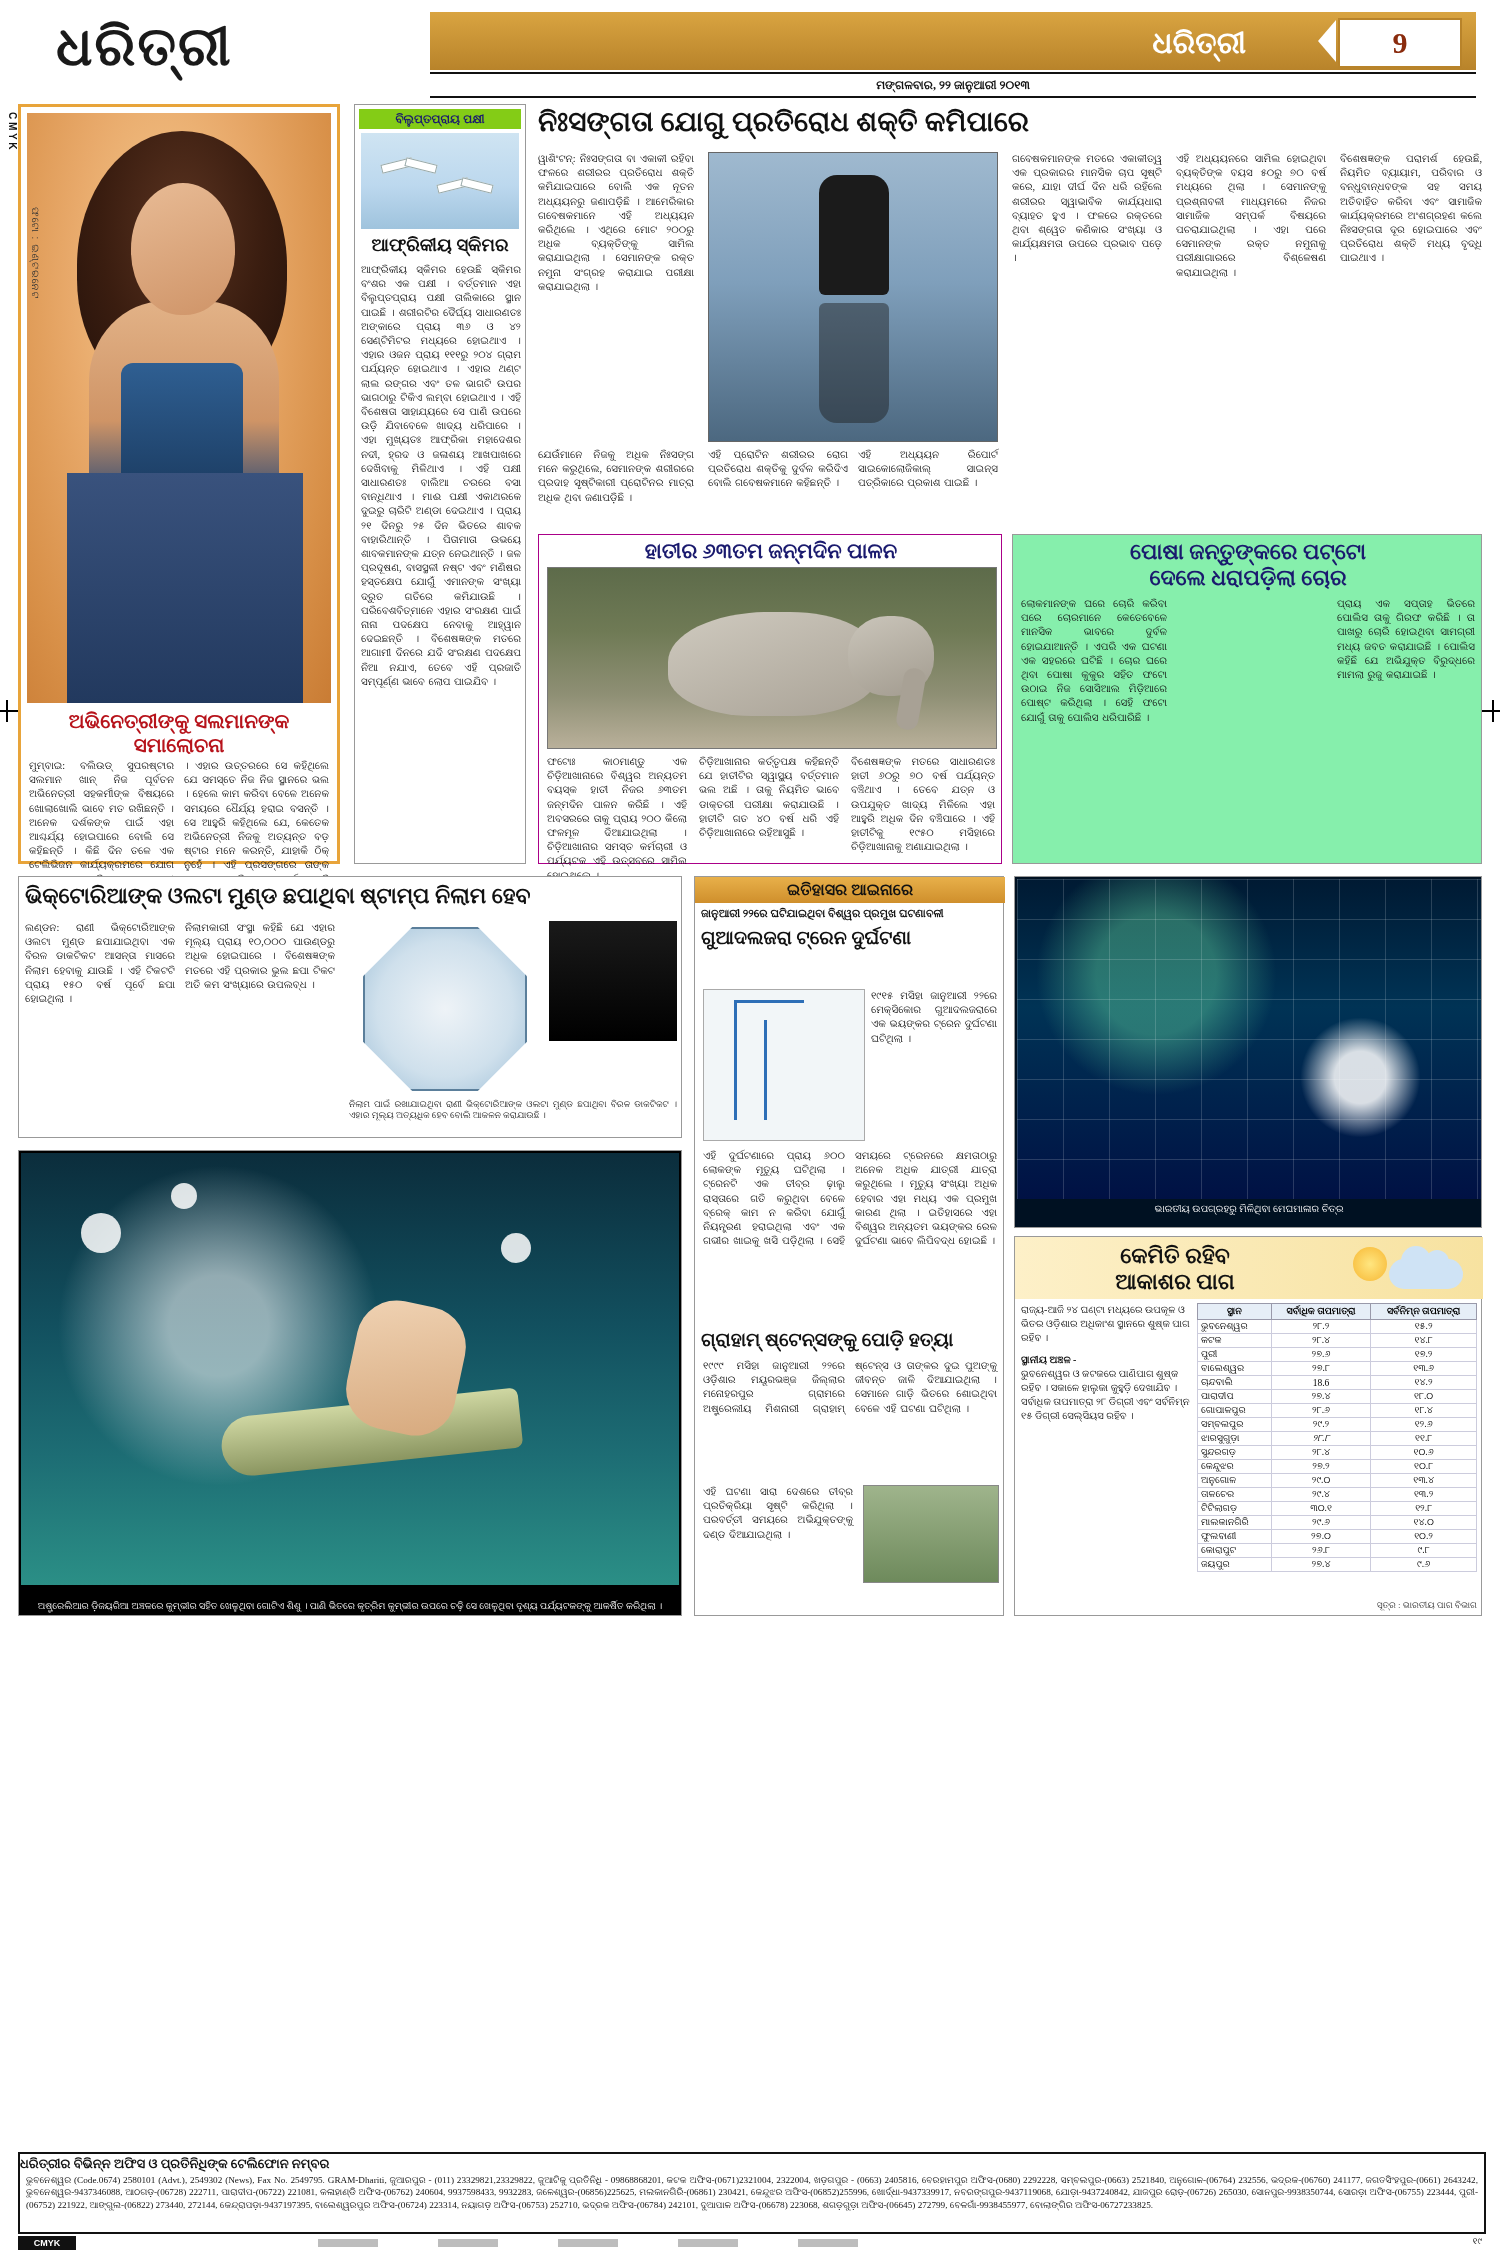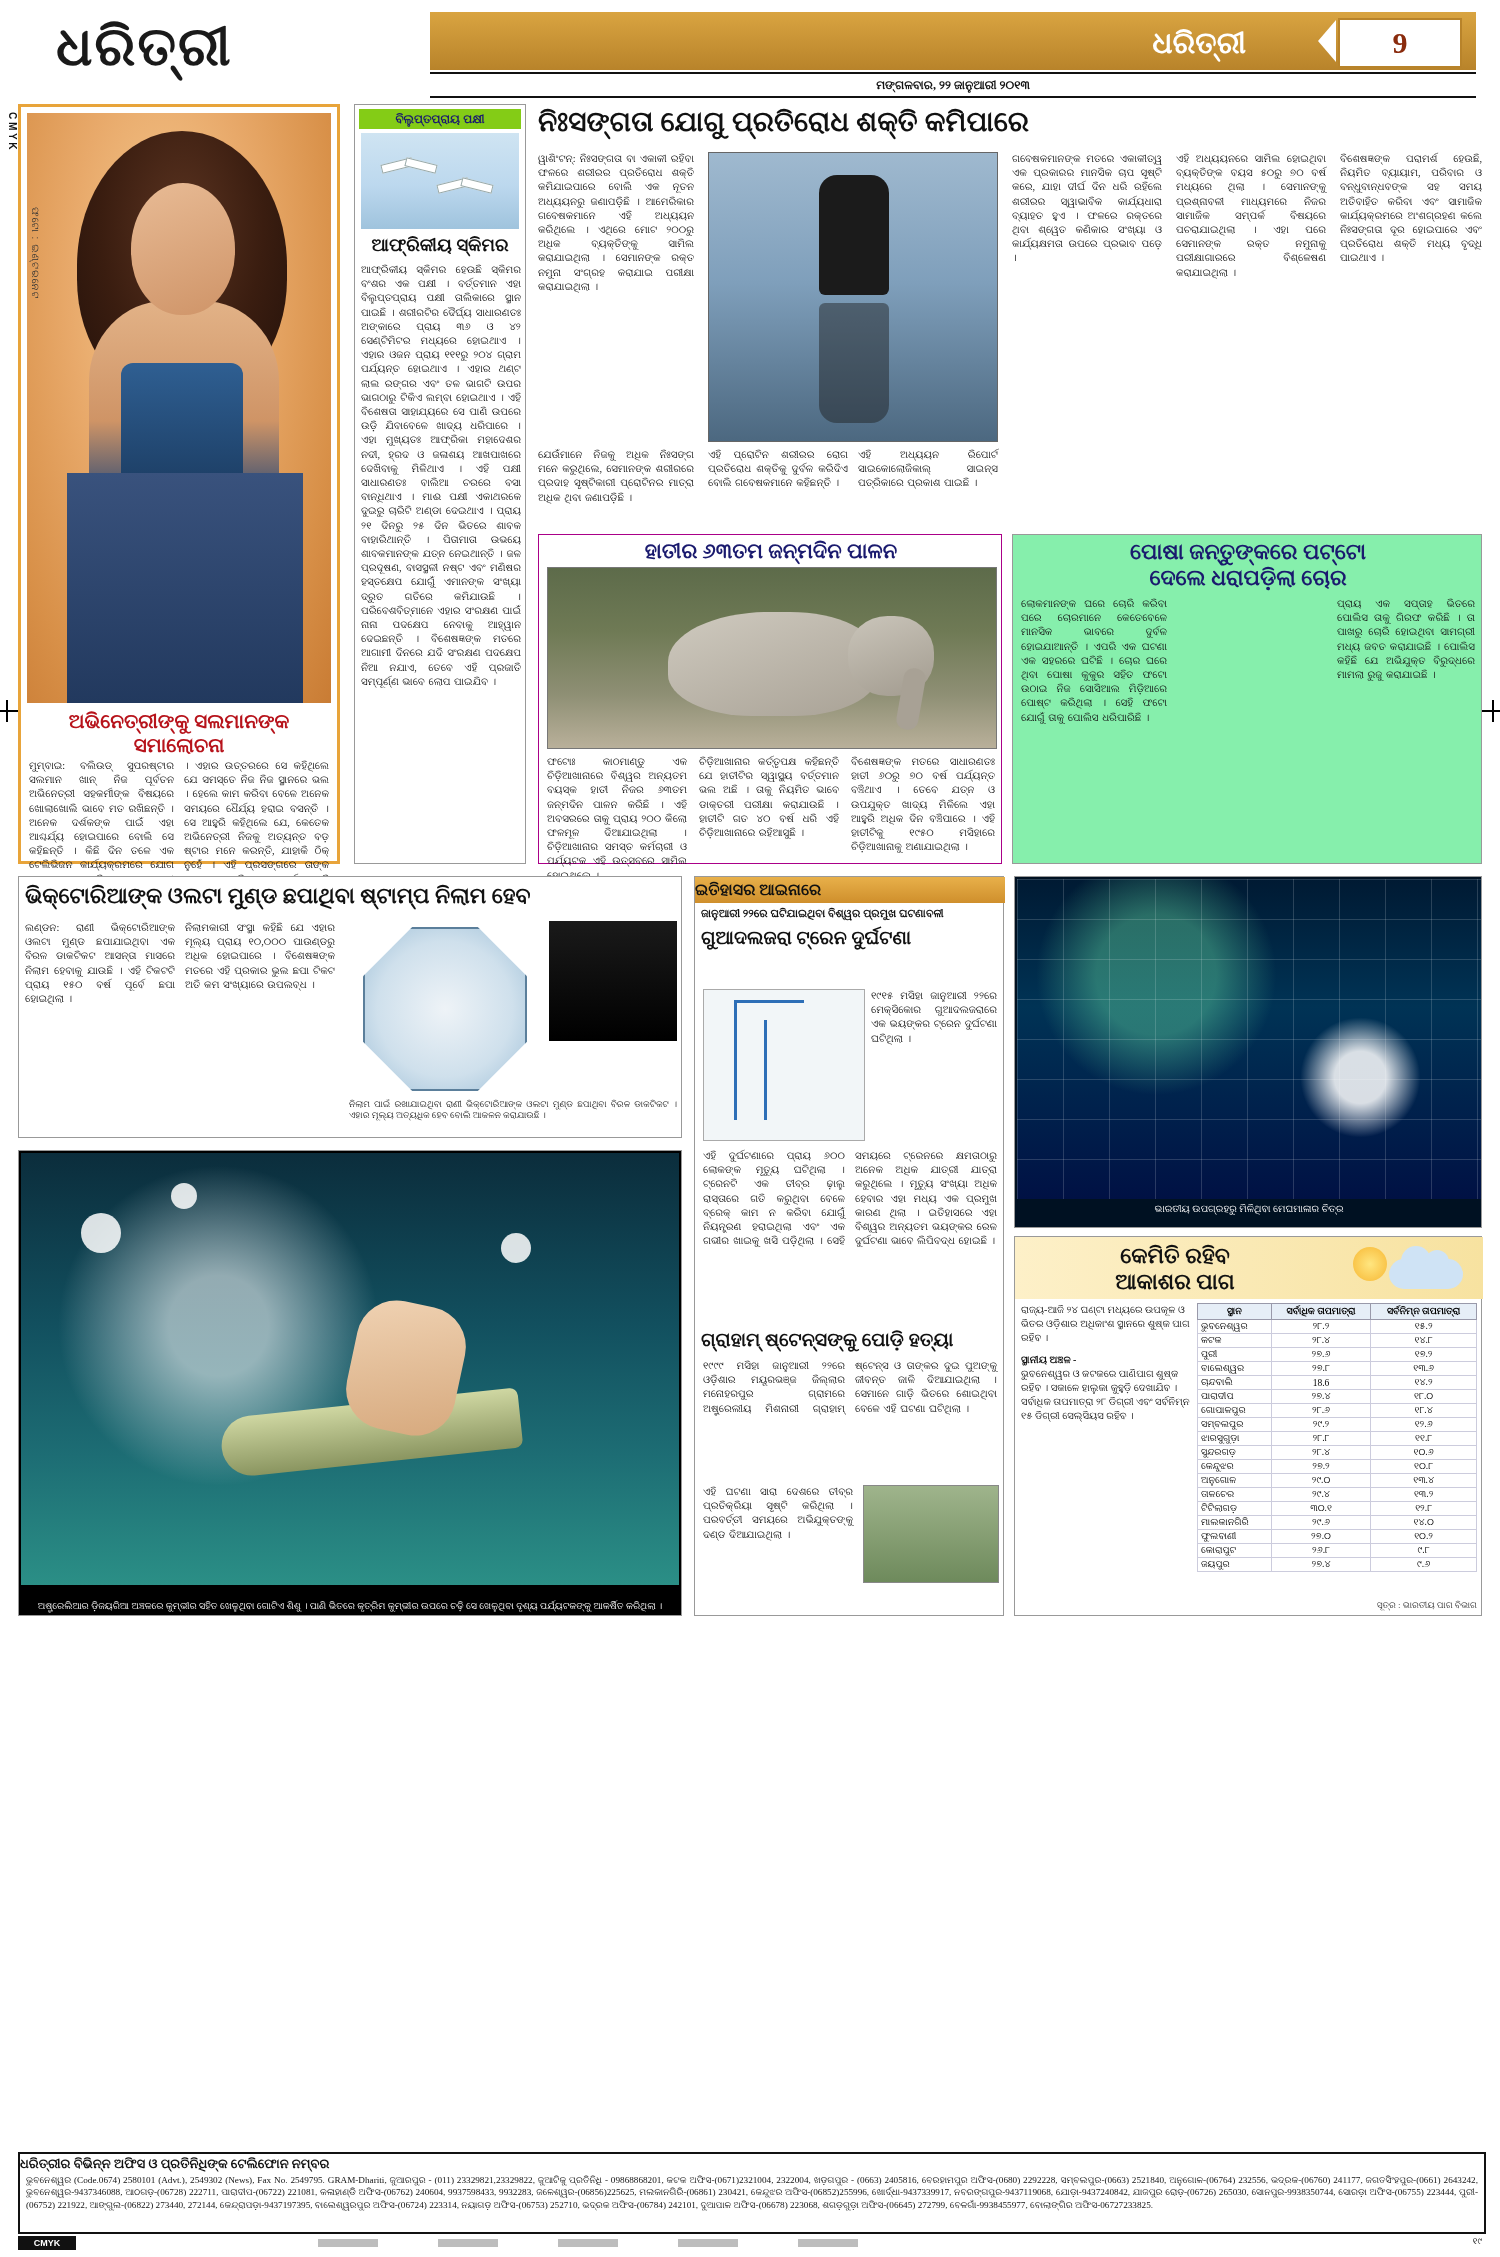--- a/index.html
+++ b/index.html
@@ -211,21 +211,21 @@
   #vic-cap{
     position:absolute;left:330px;top:222px;width:328px;font-size:9px;color:#222;text-align:justify;
   }
   
   #hist-box{left:676px;top:772px;width:310px;height:740px;border:1px solid #999;background:#fff;}
   #hist-bar{
     position:absolute;left:0;top:0;width:310px;height:26px;
     background:linear-gradient(#e8b04a,#cf8f2c);
   }
   #hist-bar-t{
-    font-size:16px;font-weight:bold;color:#111;text-align:left;line-height:26px;
+    font-size:16px;font-weight:bold;color:#111;text-align:center;line-height:26px;
     font-family:"Liberation Serif",serif;
   }
   #hist-sub{
     position:absolute;left:6px;top:30px;width:298px;font-size:11px;font-weight:bold;color:#111;
   }
   #hist-h1{
     position:absolute;left:6px;top:50px;width:298px;font-size:19px;font-weight:bold;color:#111;
     font-family:"Liberation Serif",serif;
   }
   #hist-map{
@@ -500,21 +500,21 @@
               <td style="text-align: center;">୨୮.୬</td>
               <td style="text-align: center;">୧୮.୪</td>
             </tr>
             <tr>
               <td>ସମ୍ବଲପୁର</td>
               <td style="text-align: center;">୨୯.୨</td>
               <td style="text-align: center;">୧୨.୬</td>
             </tr>
             <tr>
               <td>ଝାରସୁଗୁଡ଼ା</td>
-              <td style="text-align: center;">୨୮.୮</td>
+              <td style="text-align: center; font-style: italic;">୨୮.୮</td>
               <td style="text-align: center;">୧୧.୮</td>
             </tr>
             <tr>
               <td>ସୁନ୍ଦରଗଡ଼</td>
               <td style="text-align: center;">୨୮.୪</td>
               <td style="text-align: center;">୧୦.୬</td>
             </tr>
             <tr>
               <td>କେନ୍ଦୁଝର</td>
               <td style="text-align: center;">୨୭.୨</td>

